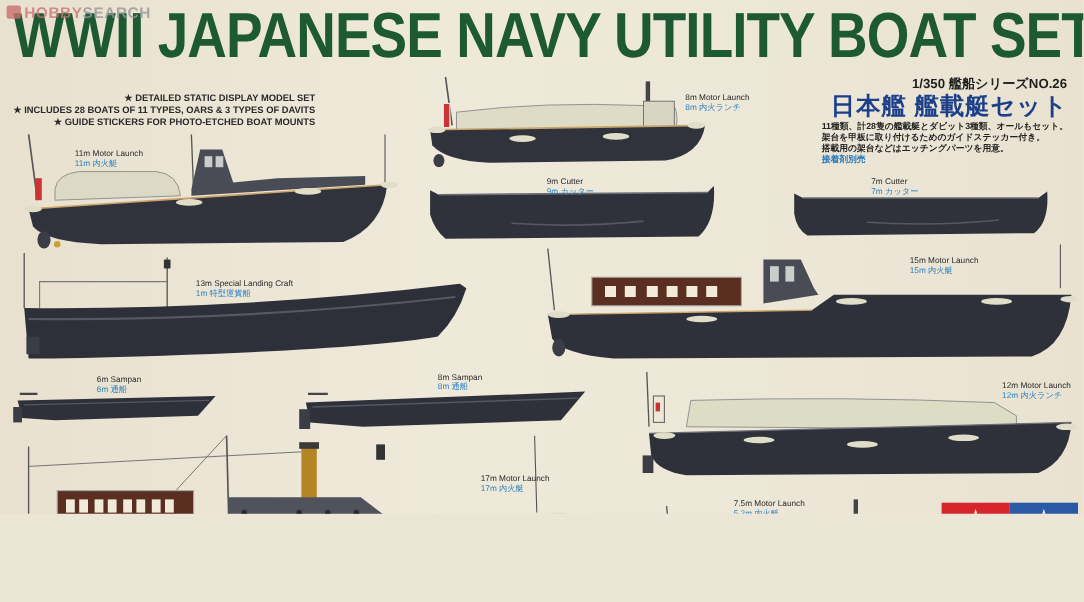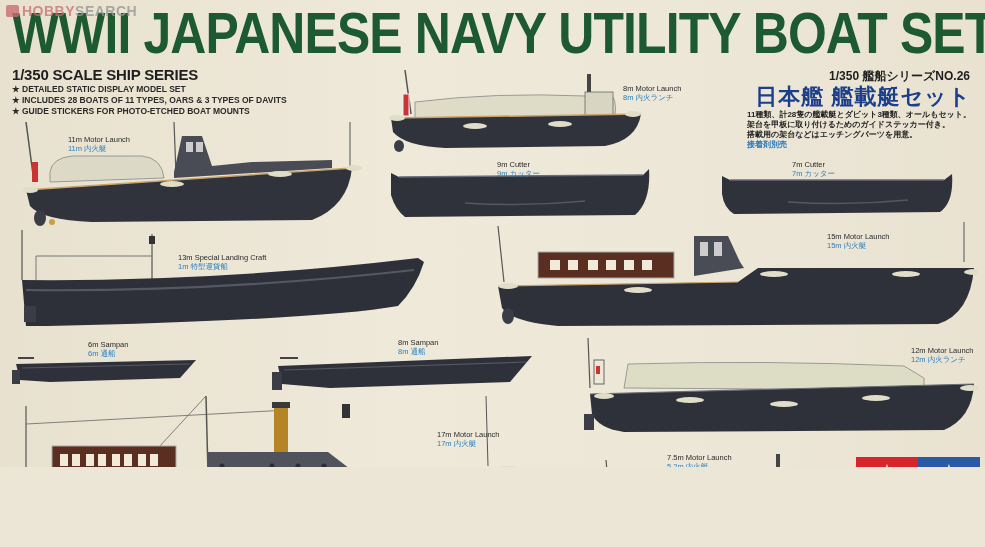--- a/index.html
+++ b/index.html
@@ -3,21 +3,21 @@
 <meta charset="utf-8">
 <style>
   html,body{margin:0;padding:0;}
   body{width:985px;height:547px;overflow:hidden;background:#ece6d6;font-family:"Liberation Sans",sans-serif;}
   .canvas{position:relative;width:985px;height:467px;background:linear-gradient(90deg,#e8e1cf 0%,#efe9da 40%,#ede7d8 70%,#e9e2d1 100%);overflow:hidden;}
   .wm{position:absolute;left:6px;top:3px;font-size:14px;font-weight:bold;letter-spacing:0.5px;color:rgba(200,110,110,0.75);z-index:5;}
   .wm .s{color:rgba(150,150,150,0.8);}
   .wm .ico{display:inline-block;width:13px;height:12px;background:rgba(200,110,110,0.8);border-radius:2px;vertical-align:-1px;margin-right:3px;}
   .title{position:absolute;left:12px;top:4px;font-family:"Liberation Sans",sans-serif;font-weight:bold;color:#1d5a33;font-size:58px;line-height:58px;letter-spacing:-1px;transform:scaleX(0.86);transform-origin:left top;white-space:nowrap;}
   .subtitle{position:absolute;left:12px;top:66px;font-weight:bold;font-size:15px;color:#1e1e1e;letter-spacing:-0.2px;}
-  .bullets{position:absolute;left:12px;top:84px;font-size:8.5px;font-weight:bold;color:#2a2a2a;line-height:11px;}
+  .bullets{position:absolute;left:12px;top:84px;font-size:8.5px;font-weight:bold;color:#2a2a2a;line-height:11px;text-align:right;}
   .jp-series{position:absolute;right:15px;top:68px;font-size:12px;font-weight:bold;color:#1e1e1e;}
   .jp-title{position:absolute;right:14px;top:82px;font-size:22px;font-weight:bold;color:#1b3f8a;letter-spacing:1px;}
   .jp-desc{position:absolute;right:14px;top:110px;font-size:8px;color:#222;text-align:left;line-height:10px;font-weight:bold;}
   .jp-note{color:#2277bb;}
   .lbl{position:absolute;font-size:7.5px;line-height:9px;color:#2a2a2a;white-space:nowrap;}
   .lbl .jp{color:#2a80c0;display:block;}
   .boat{position:absolute;}
   .logo{position:absolute;left:856px;top:457px;width:124px;}
   .logo .flag{display:flex;height:56px;}
   .logo .red{flex:1;background:#d6262b;position:relative;}
@@ -28,21 +28,20 @@
 </head>
 <body>
 
 <div class="canvas">
 
   <div class="wm">
     <span class="ico"></span><span>HOBBY</span><span class="s">SEARCH</span>
   </div>
 
   <div class="title">WWII JAPANESE NAVY UTILITY BOAT SET</div>
-  <div class="subtitle">1/350 SCALE SHIP SERIES</div>
   <div class="bullets">
     <div><span>★</span> <span>DETAILED STATIC DISPLAY MODEL SET</span></div>
     <div><span>★</span> <span>INCLUDES 28 BOATS OF 11 TYPES, OARS &amp; 3 TYPES OF DAVITS</span></div>
     <div><span>★</span> <span>GUIDE STICKERS FOR PHOTO-ETCHED BOAT MOUNTS</span></div>
   </div>
 
   <div class="jp-series">1/350 艦船シリーズNO.26</div>
   <div class="jp-title">日本艦 艦載艇セット</div>
   <div class="jp-desc">
     <div>11種類、計28隻の艦載艇とダビット3種類、オールもセット。</div>

